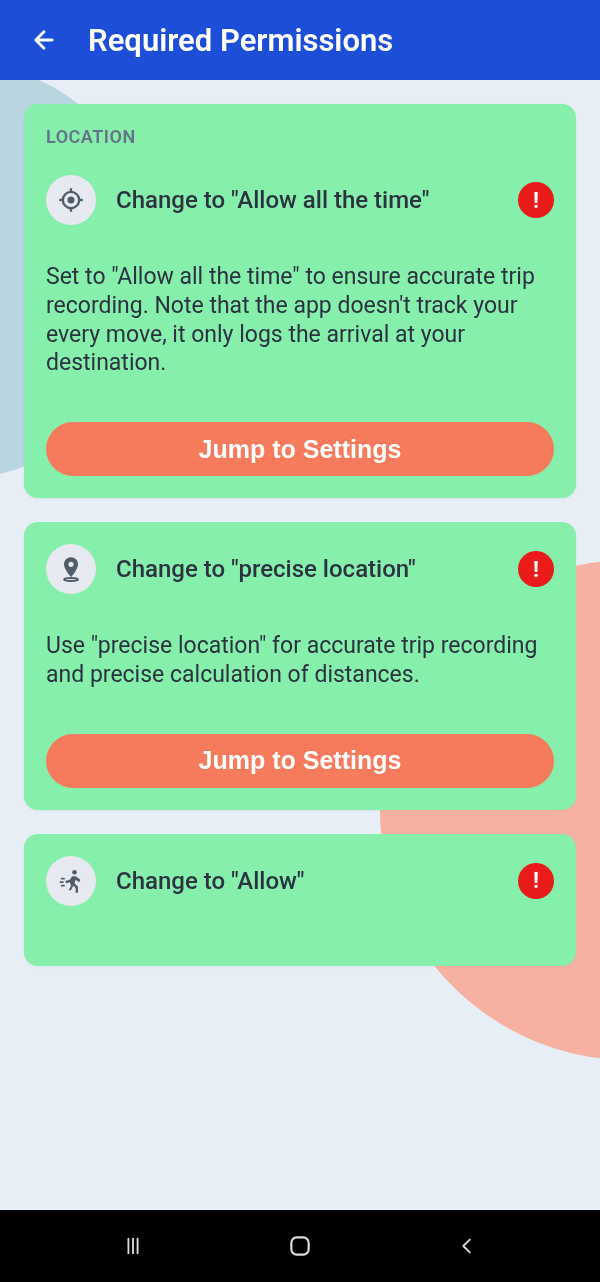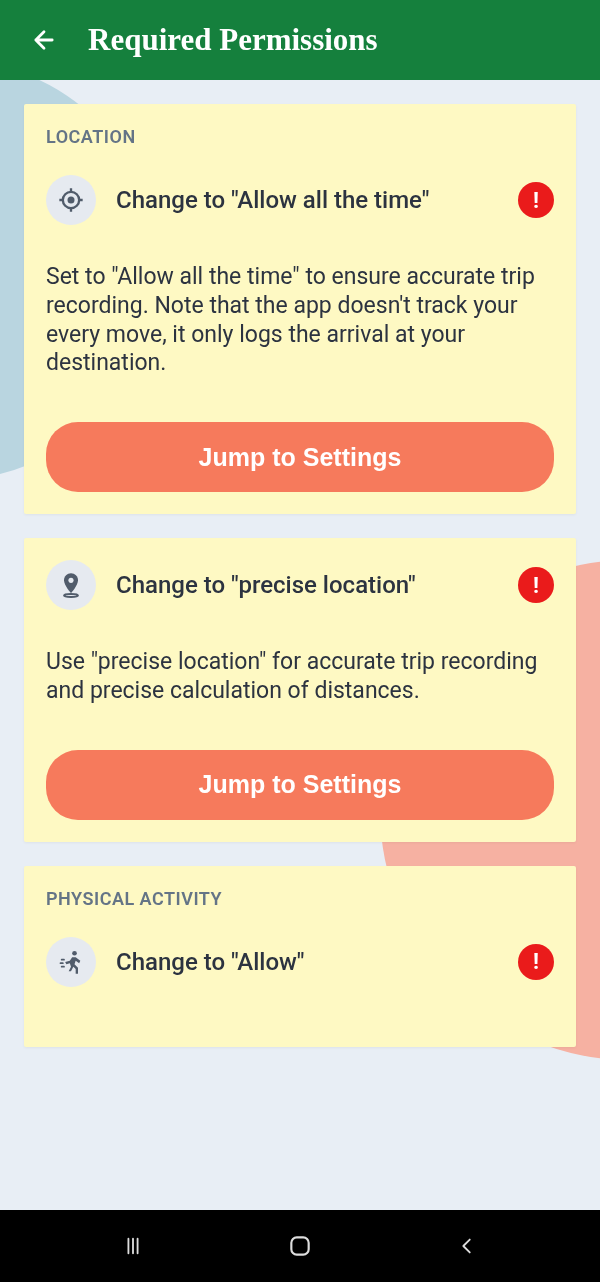--- a/index.html
+++ b/index.html
@@ -27,26 +27,25 @@
     .bg-circle-2 {
       position: absolute;
       width: 500px; height: 500px;
       border-radius: 50%;
       background: #f6b1a2;
       top: 560px; right: -280px;
     }
     .header {
       position: relative;
       z-index: 2;
-      background: #15803d;
+      background: #1d4ed8;
       height: 80px;
       display: flex;
       align-items: center;
       padding: 0 24px;
-      font-family: Liberation Serif, serif;
     }
     .back-arrow {
       display: flex;
       align-items: center;
       justify-content: center;
       width: 40px; height: 40px;
       margin-right: 24px;
       cursor: pointer;
     }
     .header-title {
@@ -55,22 +54,22 @@
       font-weight: 600;
     }
     .content {
       position: relative;
       z-index: 1;
       padding: 24px;
       height: calc(100% - 80px - 72px);
       overflow: hidden;
     }
     .card {
-      background: #fef9c3;
-      border-radius: 2px;
+      background: #86efac;
+      border-radius: 14px;
       padding: 22px;
       margin-bottom: 24px;
       box-shadow: 0 1px 3px rgba(0,0,0,0.05);
     }
     .card-section-title {
       color: #647486;
       font-size: 18px;
       font-weight: 600;
       letter-spacing: 0.5px;
       margin-bottom: 28px;
@@ -112,21 +111,21 @@
       color: #2c3340;
       font-size: 23px;
       line-height: 1.25;
       margin-bottom: 44px;
     }
     .jump-btn {
       background: #f67a5c;
       color: #fff;
       border: none;
       border-radius: 32px;
-      height: 70px;
+      height: 54px;
       width: 100%;
       font-size: 25px;
       font-weight: 600;
       cursor: pointer;
     }
     .navbar {
       position: absolute;
       bottom: 0; left: 0; right: 0;
       z-index: 3;
       height: 72px;
@@ -201,21 +200,20 @@
       <div class="row-text">Change to "precise location"</div>
       <div class="alert-badge">
         <span>!</span>
       </div>
     </div>
     <div class="description">Use "precise location" for accurate trip recording and precise calculation of distances.</div>
     <button class="jump-btn">Jump to Settings</button>
   </div>
 
   <div class="card">
-    <div class="card-section-title">PHYSICAL ACTIVITY</div>
     <div class="row">
       <div class="icon-circle">
         <svg width="28" height="28" viewBox="0 0 24 24">
           <circle cx="15" cy="4.5" r="2" fill="#515c6b"></circle>
           <path d="M13 8l-2 3-4 1 1 2 3-1 1 3-2 4h2l2-4 2 2v4h2v-5l-3-3 1-3 3 2 1-2-4-3z" fill="#515c6b"></path>
           <path d="M4 10h2M3 13h2M4 16h2" stroke="#515c6b" stroke-width="1.5" stroke-linecap="round"></path>
         </svg>
       </div>
       <div class="row-text">Change to "Allow"</div>
       <div class="alert-badge">

